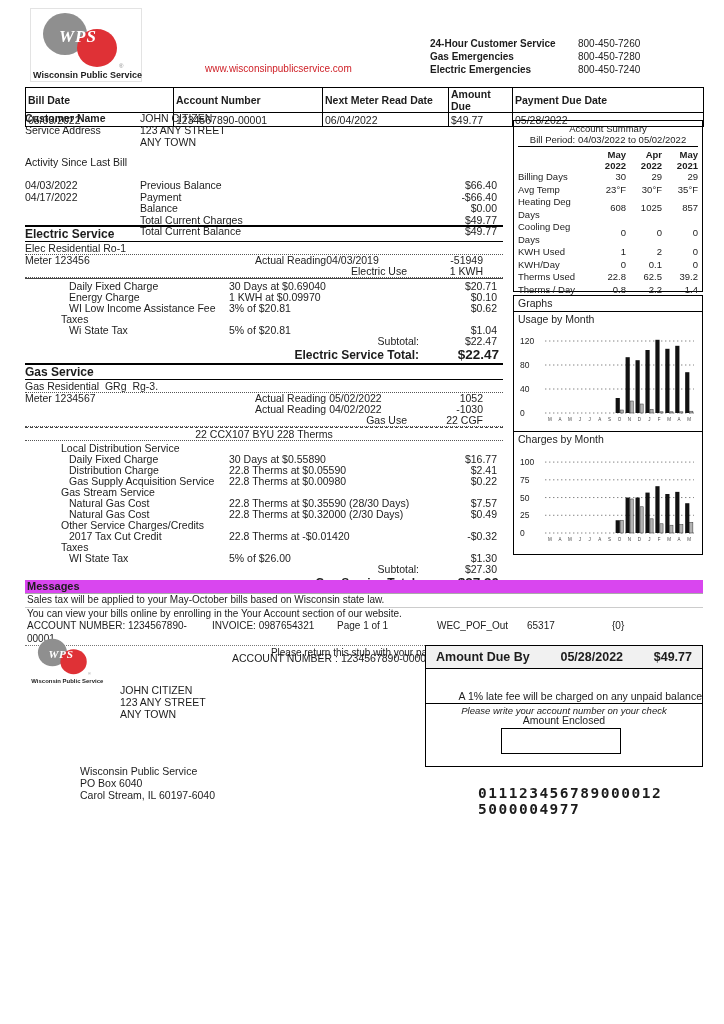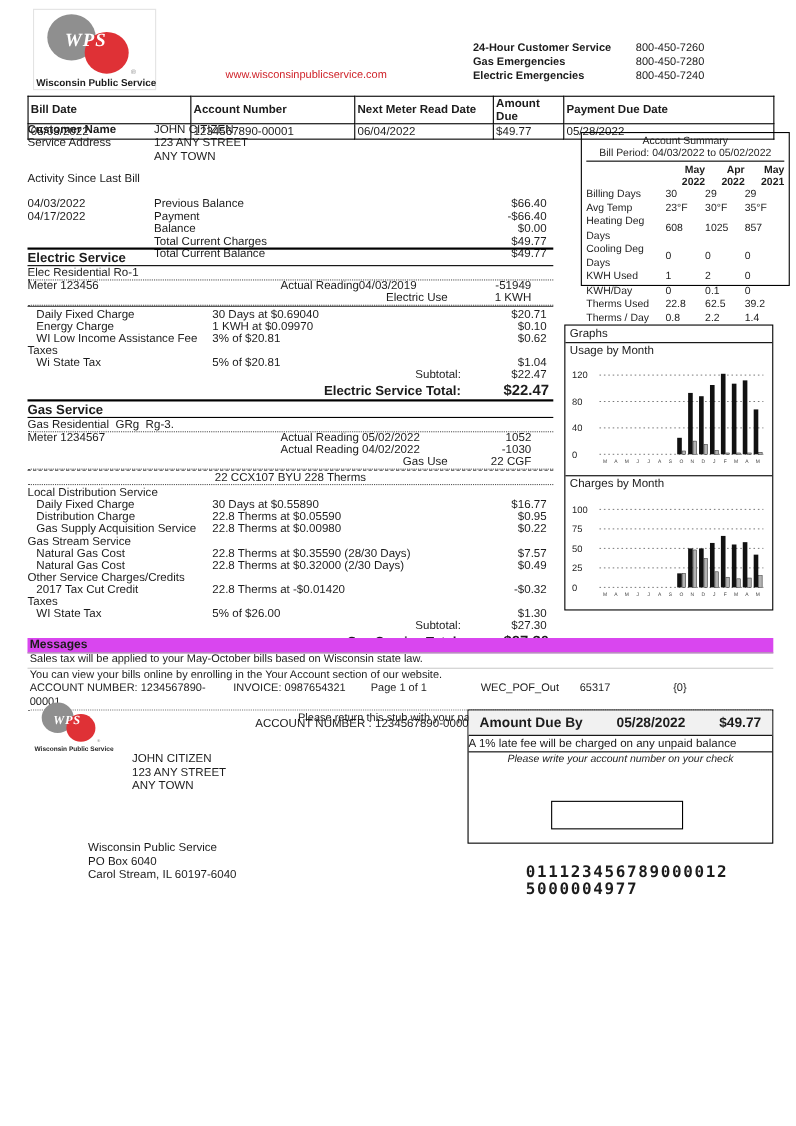--- a/index.html
+++ b/index.html
@@ -44,39 +44,39 @@
   .svc-head { border-top:2px solid #000; border-bottom:1px solid #000; font-weight:bold; font-size:12px; line-height:14px; }
   .svc-sub { line-height:12px; border-bottom:1px dotted #555; white-space:pre; }
   .meter-row { display:flex; border-bottom:1px dotted #555; }
   .meter-name { width:165px; line-height:11px; }
   .readings { flex:1; }
   .reading-row { display:flex; line-height:11px; }
   .r-label { flex:1; padding-left:65px; }
   .reading-row.use-row .r-label { text-align:right; padding-left:0; }
   .r-value { width:96px; text-align:right; padding-right:20px; }
   .svc-rows { border-top:1px solid #444; padding-top:2px; }
-  .svc-row { display:flex; line-height:11px; }
+  .svc-row { display:flex; line-height:11px;margin-left:36px; }
   .svc-name { width:168px; }
   .svc-name.ind { padding-left:8px; }
   .svc-detail { flex:1; }
   .svc-amt { width:84px; text-align:right; padding-right:6px; }
   .sub-row { display:flex; justify-content:flex-end; line-height:11px; }
   .sub-amt { width:84px; text-align:right; padding-right:6px; }
   .total-row { display:flex; justify-content:flex-end; align-items:baseline; line-height:15px; }
   .total-label { font-weight:bold; font-size:12px; }
   .total-amt { width:84px; text-align:right; padding-right:4px; font-weight:bold; font-size:13.5px; }
   .conversion { text-align:center; line-height:12px; border-top:1px dashed #444; border-bottom:1px dotted #555; }
 
   
-  .summary-box { position:absolute; left:528px; top:120px; width:190px; height:140px; border:1px solid #000; font-size:9.5px; padding:2px 4px; }
+  .summary-box { position:absolute; left:513px; top:120px; width:190px; height:172px; border:1px solid #000; font-size:9.5px; padding:2px 4px; }
   .sum-title { text-align:center; line-height:11px; }
   .sum-period { text-align:center; line-height:11px; border-bottom:1px solid #000; padding-bottom:1px; }
   .sum-table { width:100%; border-collapse:collapse; margin-top:2px; }
   .sum-table td { font-size:9.5px; line-height:12.5px; padding:0; }
-  .sum-table .num { width:36px; text-align:left; }
+  .sum-table .num { width:36px; text-align:right; }
   .sum-table .colh { font-weight:bold; text-align:right; line-height:11px; }
 
   .graphs-box { position:absolute; left:513px; top:295px; width:190px; height:260px; border:1px solid #000; font-size:10.5px; }
   .graphs-hdr { padding:1px 4px; border-bottom:1px solid #000; line-height:13px; }
   .chart-title { padding:1px 4px; line-height:13px; }
   .chart-divider { border-top:1px solid #000; }
   .chart-wrap { padding:0 4px; }
 
   
   .messages { position:absolute; left:25px; top:580px; width:678px; font-size:10px; }
@@ -89,21 +89,21 @@
   .mm-invoice { width:125px; }
   .mm-page { width:100px; }
   .mm-code { width:90px; }
   .mm-num { width:85px; }
   .msg-return { text-align:center; line-height:14px; }
 
   
   .stub-account { position:absolute; left:232px; top:652px; font-size:10.5px; }
   .due-box { position:absolute; left:425px; top:645px; width:278px; height:122px; border:1px solid #000; }
   .due-hdr { display:flex; background:#f1f1f1; border-bottom:1px solid #000; font-weight:bold; font-size:12.5px; line-height:22px; padding:0 10px; justify-content:space-between; }
-  .due-fee { text-align:left; font-size:10.5px; line-height:14px; border-bottom:1px solid #000; }
+  .due-fee { text-align:right; font-size:10.5px; line-height:14px; border-bottom:1px solid #000;margin-top:20px; }
   .due-check { text-align:center; font-style:italic; font-size:9.5px; line-height:13px; }
   .enclosed-label { position:absolute; left:0; top:68px; width:100%; text-align:center; font-size:10.5px; }
   .enclosed-box { position:absolute; left:75px; top:82px; width:120px; height:26px; border:1px solid #000; }
   .addressee { position:absolute; left:120px; top:684px; font-size:10.5px; line-height:12px; }
   .remit { position:absolute; left:80px; top:765px; font-size:10.5px; line-height:12px; }
   .micr { position:absolute; left:478px; top:785px; font-family:"DejaVu Sans Mono", monospace; font-weight:bold; font-size:14.5px; letter-spacing:1.5px; }
 </style>
 </head>
 <body>
 
@@ -286,21 +286,21 @@
           <span class="svc-amt"></span>
         </div>
         <div class="svc-row">
           <span class="svc-name ind">Daily Fixed Charge</span>
           <span class="svc-detail">30 Days at $0.55890</span>
           <span class="svc-amt">$16.77</span>
         </div>
         <div class="svc-row">
           <span class="svc-name ind">Distribution Charge</span>
           <span class="svc-detail">22.8 Therms at $0.05590</span>
-          <span class="svc-amt">$0.95</span>
+          <span class="svc-amt">$2.41</span>
         </div>
         <div class="svc-row">
           <span class="svc-name ind">Gas Supply Acquisition Service</span>
           <span class="svc-detail">22.8 Therms at $0.00980</span>
           <span class="svc-amt">$0.22</span>
         </div>
         <div class="svc-row">
           <span class="svc-name">Gas Stream Service</span>
           <span class="svc-detail"></span>
           <span class="svc-amt"></span>
@@ -537,20 +537,21 @@
   <div class="stub-account">ACCOUNT NUMBER : 1234567890-00001</div>
 
   <div class="due-box">
     <div class="due-hdr">
       <span>Amount Due By</span>
       <span>05/28/2022</span>
       <span>$49.77</span>
     </div>
     <div class="due-fee">A 1% late fee will be charged on any unpaid balance</div>
     <div class="due-check">Please write your account number on your check</div>
+    <div class="enclosed-label">Amount Enclosed</div>
     <div class="enclosed-box"></div>
   </div>
 
   <div class="addressee">
       <div>JOHN CITIZEN</div>
       <div>123 ANY STREET</div>
       <div>ANY TOWN</div>
     </div>
   <div class="remit">
       <div>Wisconsin Public Service</div>

